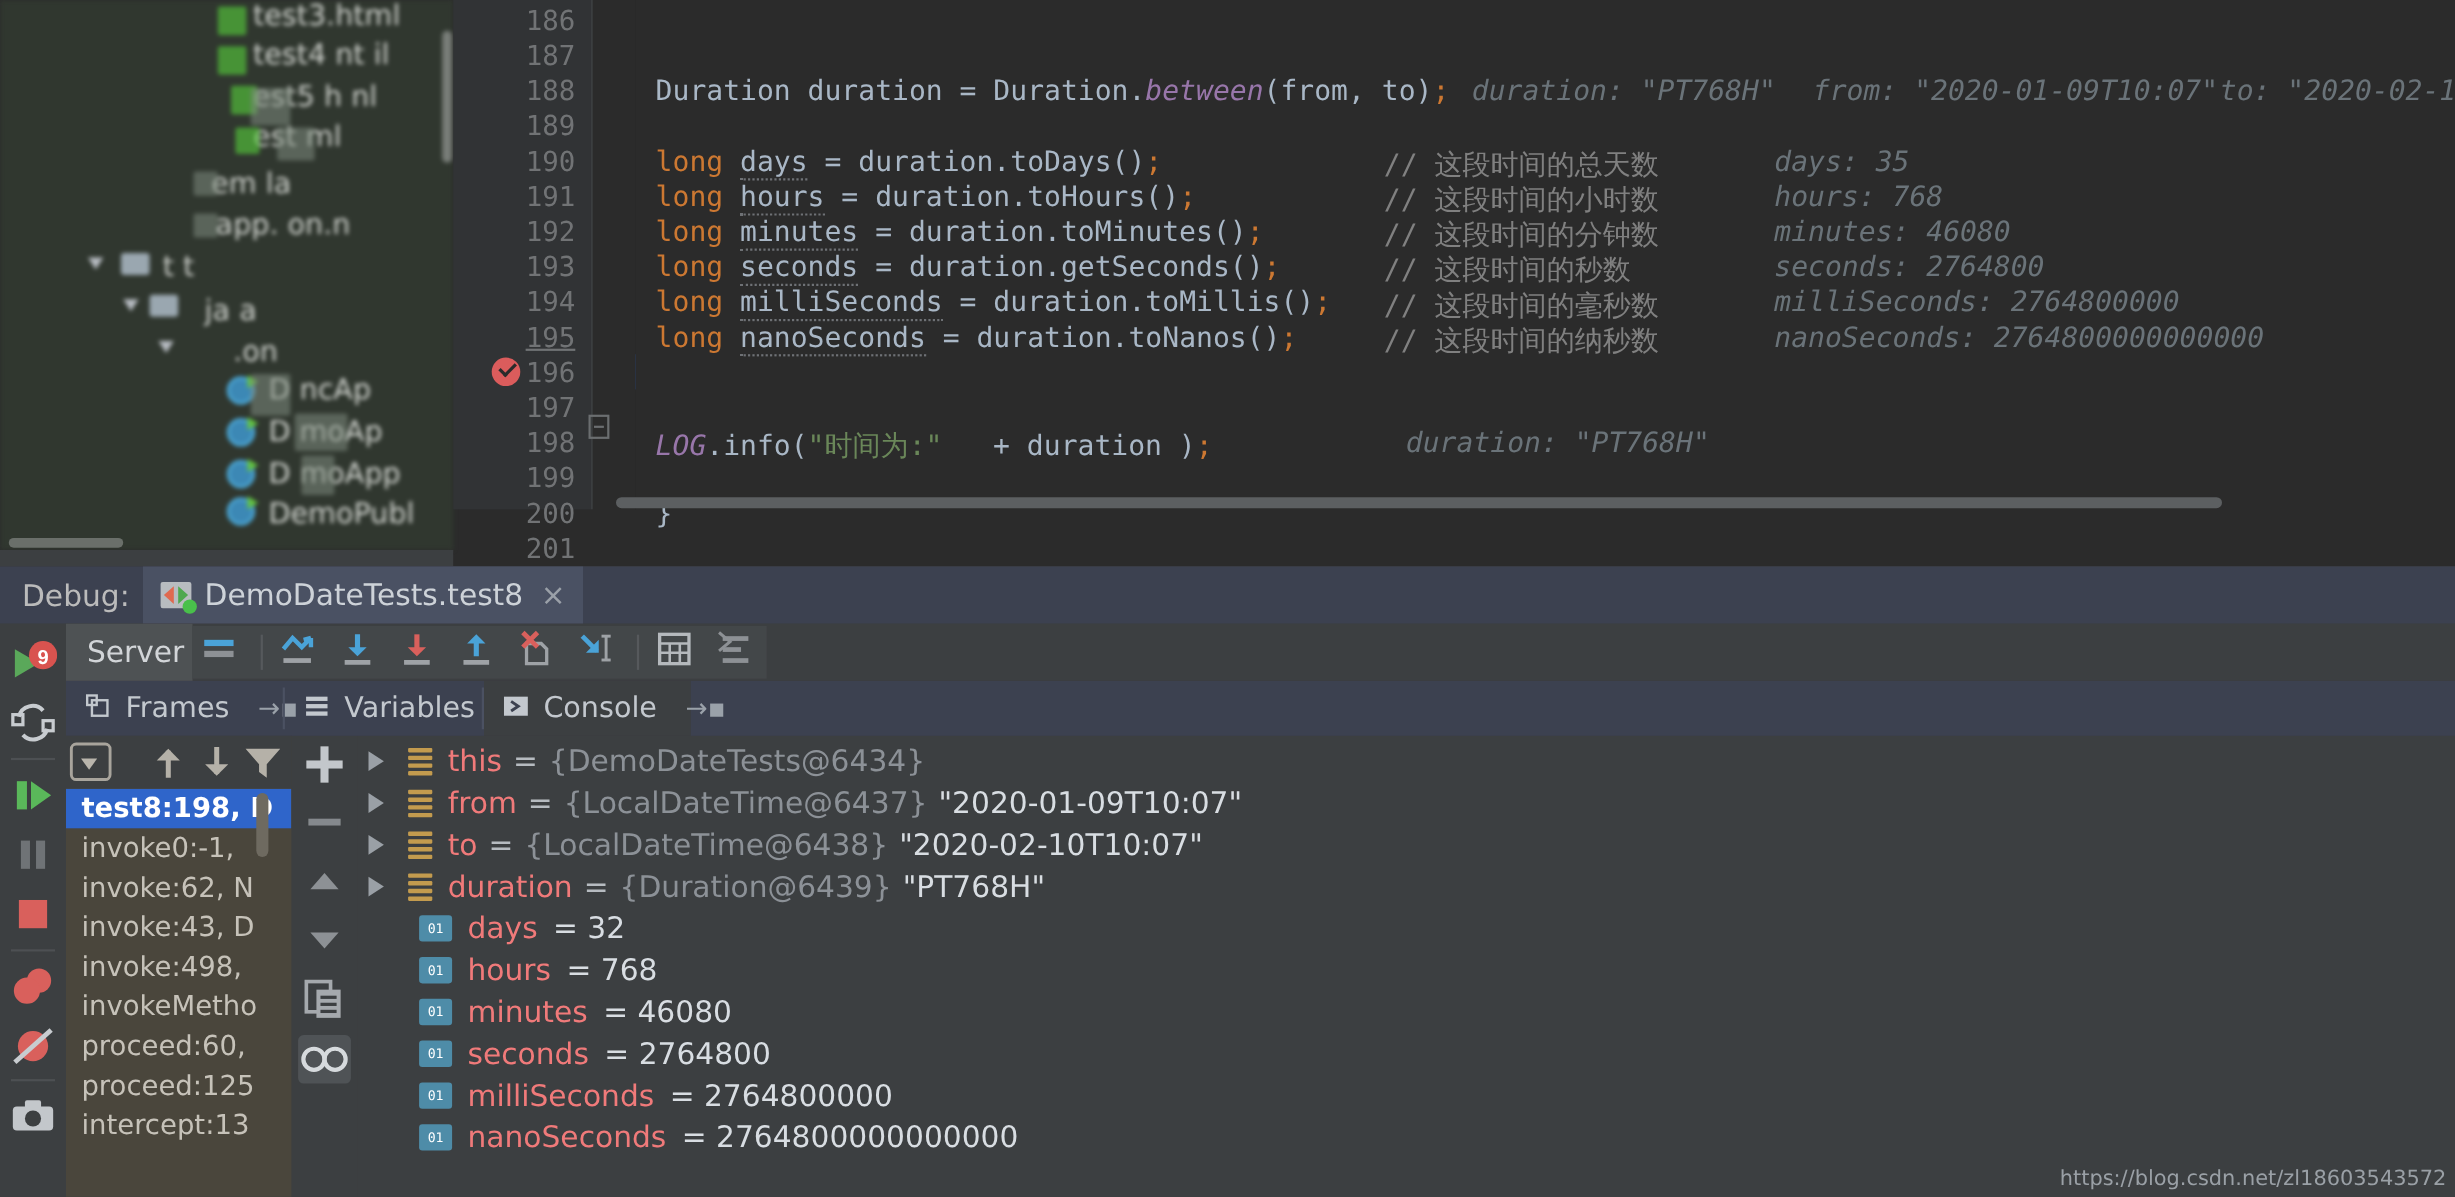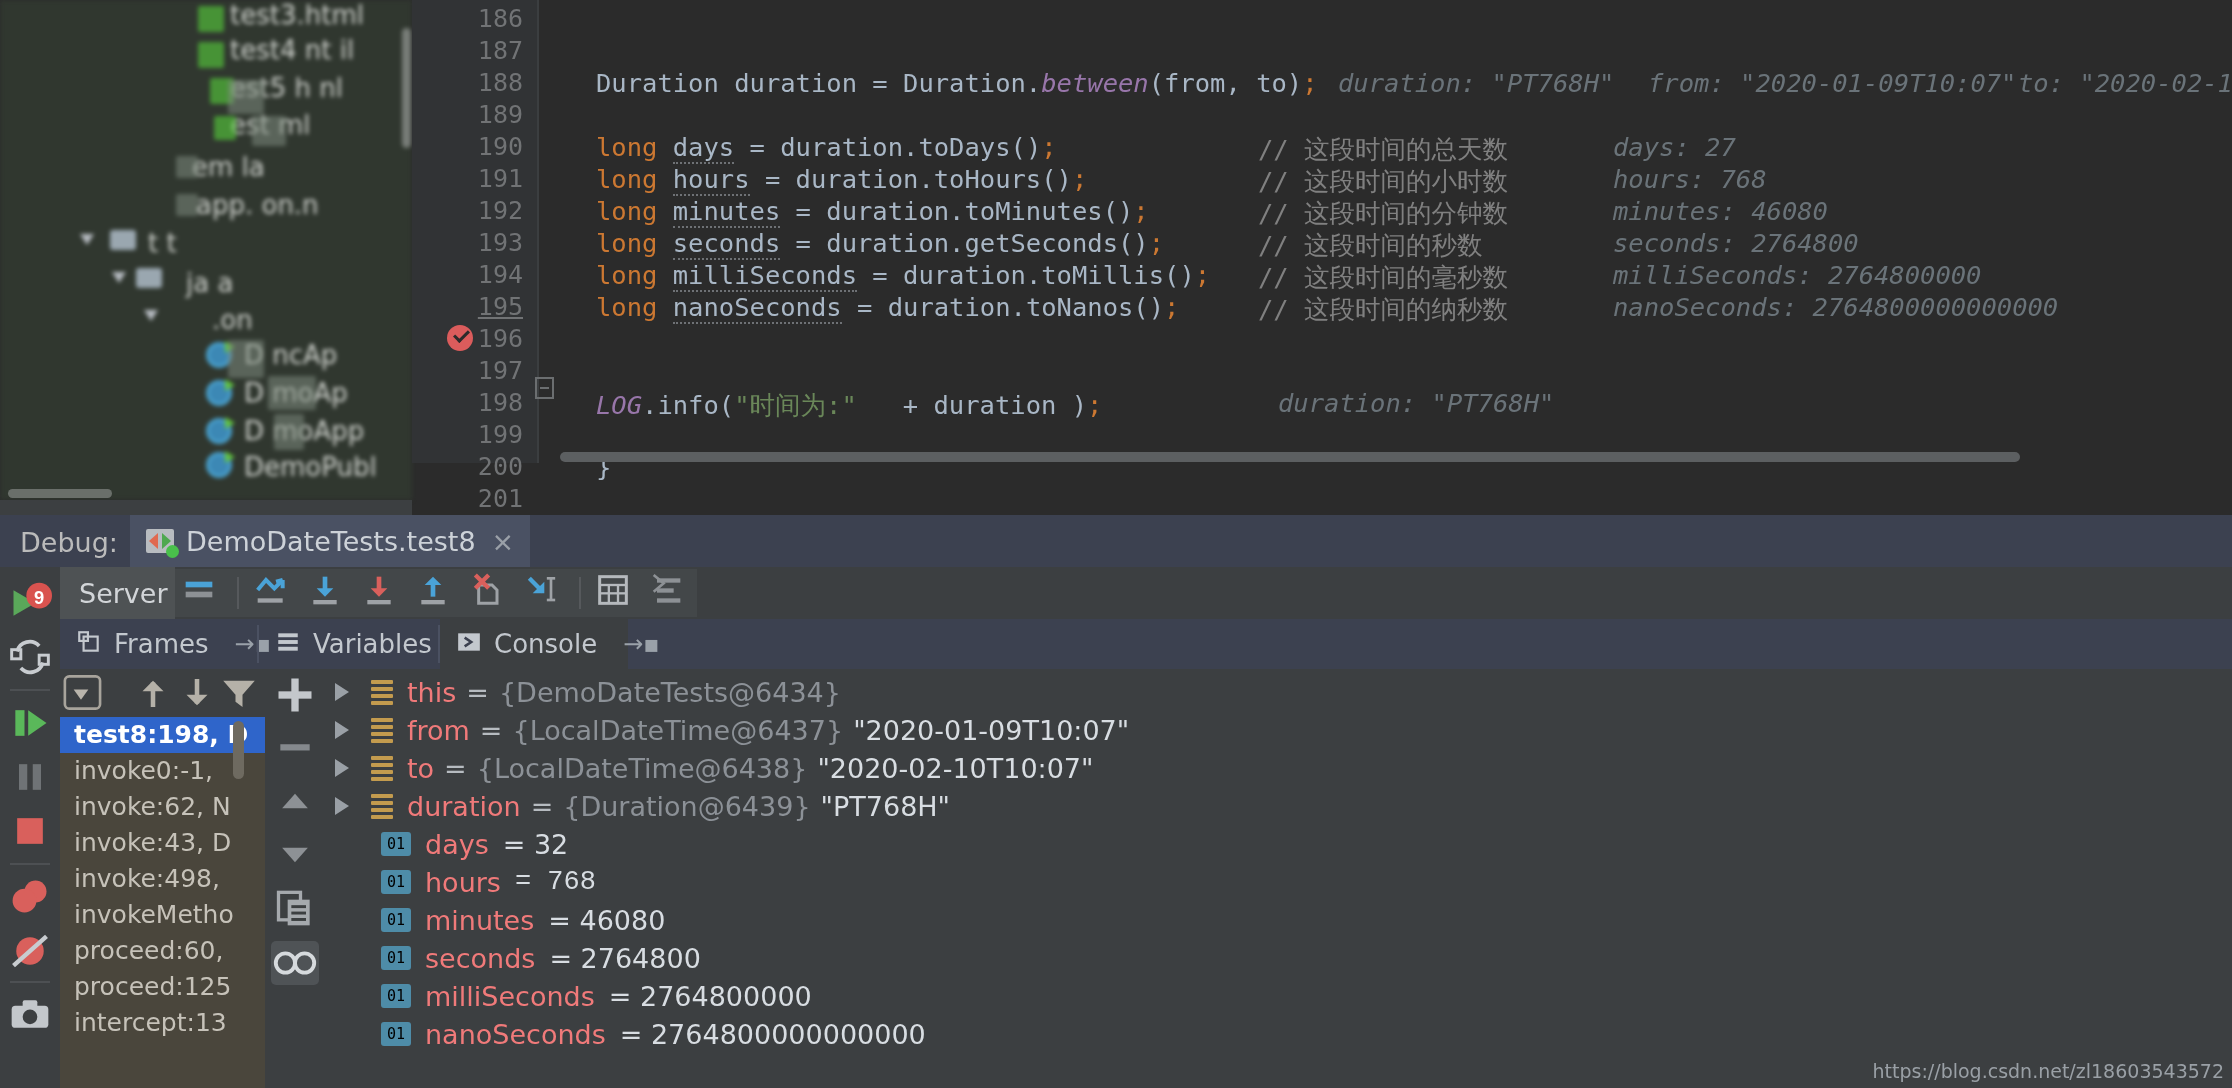--- a/index.html
+++ b/index.html
@@ -118,21 +118,21 @@
   #mid-strip .msbtn{position:absolute;left:8px;width:44px;height:44px;}
   #eye-btn{position:absolute;left:6px;width:48px;height:44px;background:#4f5356;border-radius:5px;}
 
   
   #vars-pane{position:absolute;left:325px;top:154px;width:1907px;height:419px;background:#3c3f41;}
   .vrow{position:absolute;left:0;height:38px;display:flex;align-items:center;white-space:nowrap;}
   .varrow-tri{width:0;height:0;border-left:14px solid #9aa0a6;border-top:9px solid transparent;border-bottom:9px solid transparent;margin-left:10px;}
   .obj-ico{width:22px;height:24px;margin-left:22px;position:relative;}
   .obj-ico i{position:absolute;left:0;width:22px;height:4px;background:#c39b4e;border-radius:1px;}
   .prim-ico{width:30px;height:24px;margin-left:22px;background:#4e8ca8;border-radius:3px;
-     color:#000000;font-size:15px;line-height:24px;text-align:center;
+     color:#ffffff;font-size:12px;line-height:24px;text-align:center;
      font-family:"DejaVu Sans Mono","Liberation Mono",monospace;}
   .vname{color:#f07a7a;font-size:27px;margin-left:14px;}
   .veq{color:#b6bbc0;font-size:27px;margin:0 10px;}
   .vtype{color:#8c9197;font-size:27px;}
   .vval{color:#d8dde2;font-size:27px;margin-left:10px;}
 
   #watermark{position:absolute;right:8px;bottom:6px;color:#9aa0a6;font-size:19px;}
 </style>
 </head>
 <body>
@@ -204,21 +204,21 @@
 
   <div id="code">
       <div class="cl" style="top: 4px;"></div>
       <div class="cl" style="top: 68px;"><span class="plain">Duration duration = Duration.</span><span class="field">between</span><span class="plain">(from, to)</span><span class="sc">;</span></div>
       <div class="cl hint" style="top: 68px; left: 760px;">duration: "PT768H"</div>
       <div class="cl hint" style="top: 68px; left: 1070px;">from: "2020-01-09T10:07"</div>
       <div class="cl hint" style="top: 68px; left: 1440px;">to: "2020-02-10T10:07"</div>
       <div class="cl" style="top: 100px;"></div>
       <div class="cl" style="top: 132px;"><span class="kw">long </span><span class="plain wavy">days</span><span class="plain"> = duration.toDays()</span><span class="sc">;</span></div>
       <div class="cl cmt" style="top: 132px; left: 680px;">// 这段时间的总天数</div>
-      <div class="cl hint" style="top: 132px; left: 1035px;">days: 27</div>
+      <div class="cl hint" style="top: 132px; left: 1035px;">days: 35</div>
       <div class="cl" style="top: 164px;"><span class="kw">long </span><span class="plain wavy">hours</span><span class="plain"> = duration.toHours()</span><span class="sc">;</span></div>
       <div class="cl cmt" style="top: 164px; left: 680px;">// 这段时间的小时数</div>
       <div class="cl hint" style="top: 164px; left: 1035px;">hours: 768</div>
       <div class="cl" style="top: 196px;"><span class="kw">long </span><span class="plain wavy">minutes</span><span class="plain"> = duration.toMinutes()</span><span class="sc">;</span></div>
       <div class="cl cmt" style="top: 196px; left: 680px;">// 这段时间的分钟数</div>
       <div class="cl hint" style="top: 196px; left: 1035px;">minutes: 46080</div>
       <div class="cl" style="top: 228px;"><span class="kw">long </span><span class="plain wavy">seconds</span><span class="plain"> = duration.getSeconds()</span><span class="sc">;</span></div>
       <div class="cl cmt" style="top: 228px; left: 680px;">// 这段时间的秒数</div>
       <div class="cl hint" style="top: 228px; left: 1035px;">seconds: 2764800</div>
       <div class="cl" style="top: 260px;"><span class="kw">long </span><span class="plain wavy">milliSeconds</span><span class="plain"> = duration.toMillis()</span><span class="sc">;</span></div>
@@ -501,21 +501,21 @@
       <div class="vrow" style="top: 156px;">
         <div style="width: 34px;"></div>
         <div class="prim-ico">01</div>
         <span class="vname">days</span>
         <span class="vval" style="margin-left: 14px;">= 32</span>
       </div>
       <div class="vrow" style="top: 194px;">
         <div style="width: 34px;"></div>
         <div class="prim-ico">01</div>
         <span class="vname">hours</span>
-        <span class="vval" style="margin-left: 14px; font-family: Liberation Mono, monospace;">= 768</span>
+        <span class="vval" style="margin-left: 14px;">= 768</span>
       </div>
       <div class="vrow" style="top: 232px;">
         <div style="width: 34px;"></div>
         <div class="prim-ico">01</div>
         <span class="vname">minutes</span>
         <span class="vval" style="margin-left: 14px;">= 46080</span>
       </div>
       <div class="vrow" style="top: 270px;">
         <div style="width: 34px;"></div>
         <div class="prim-ico">01</div>

